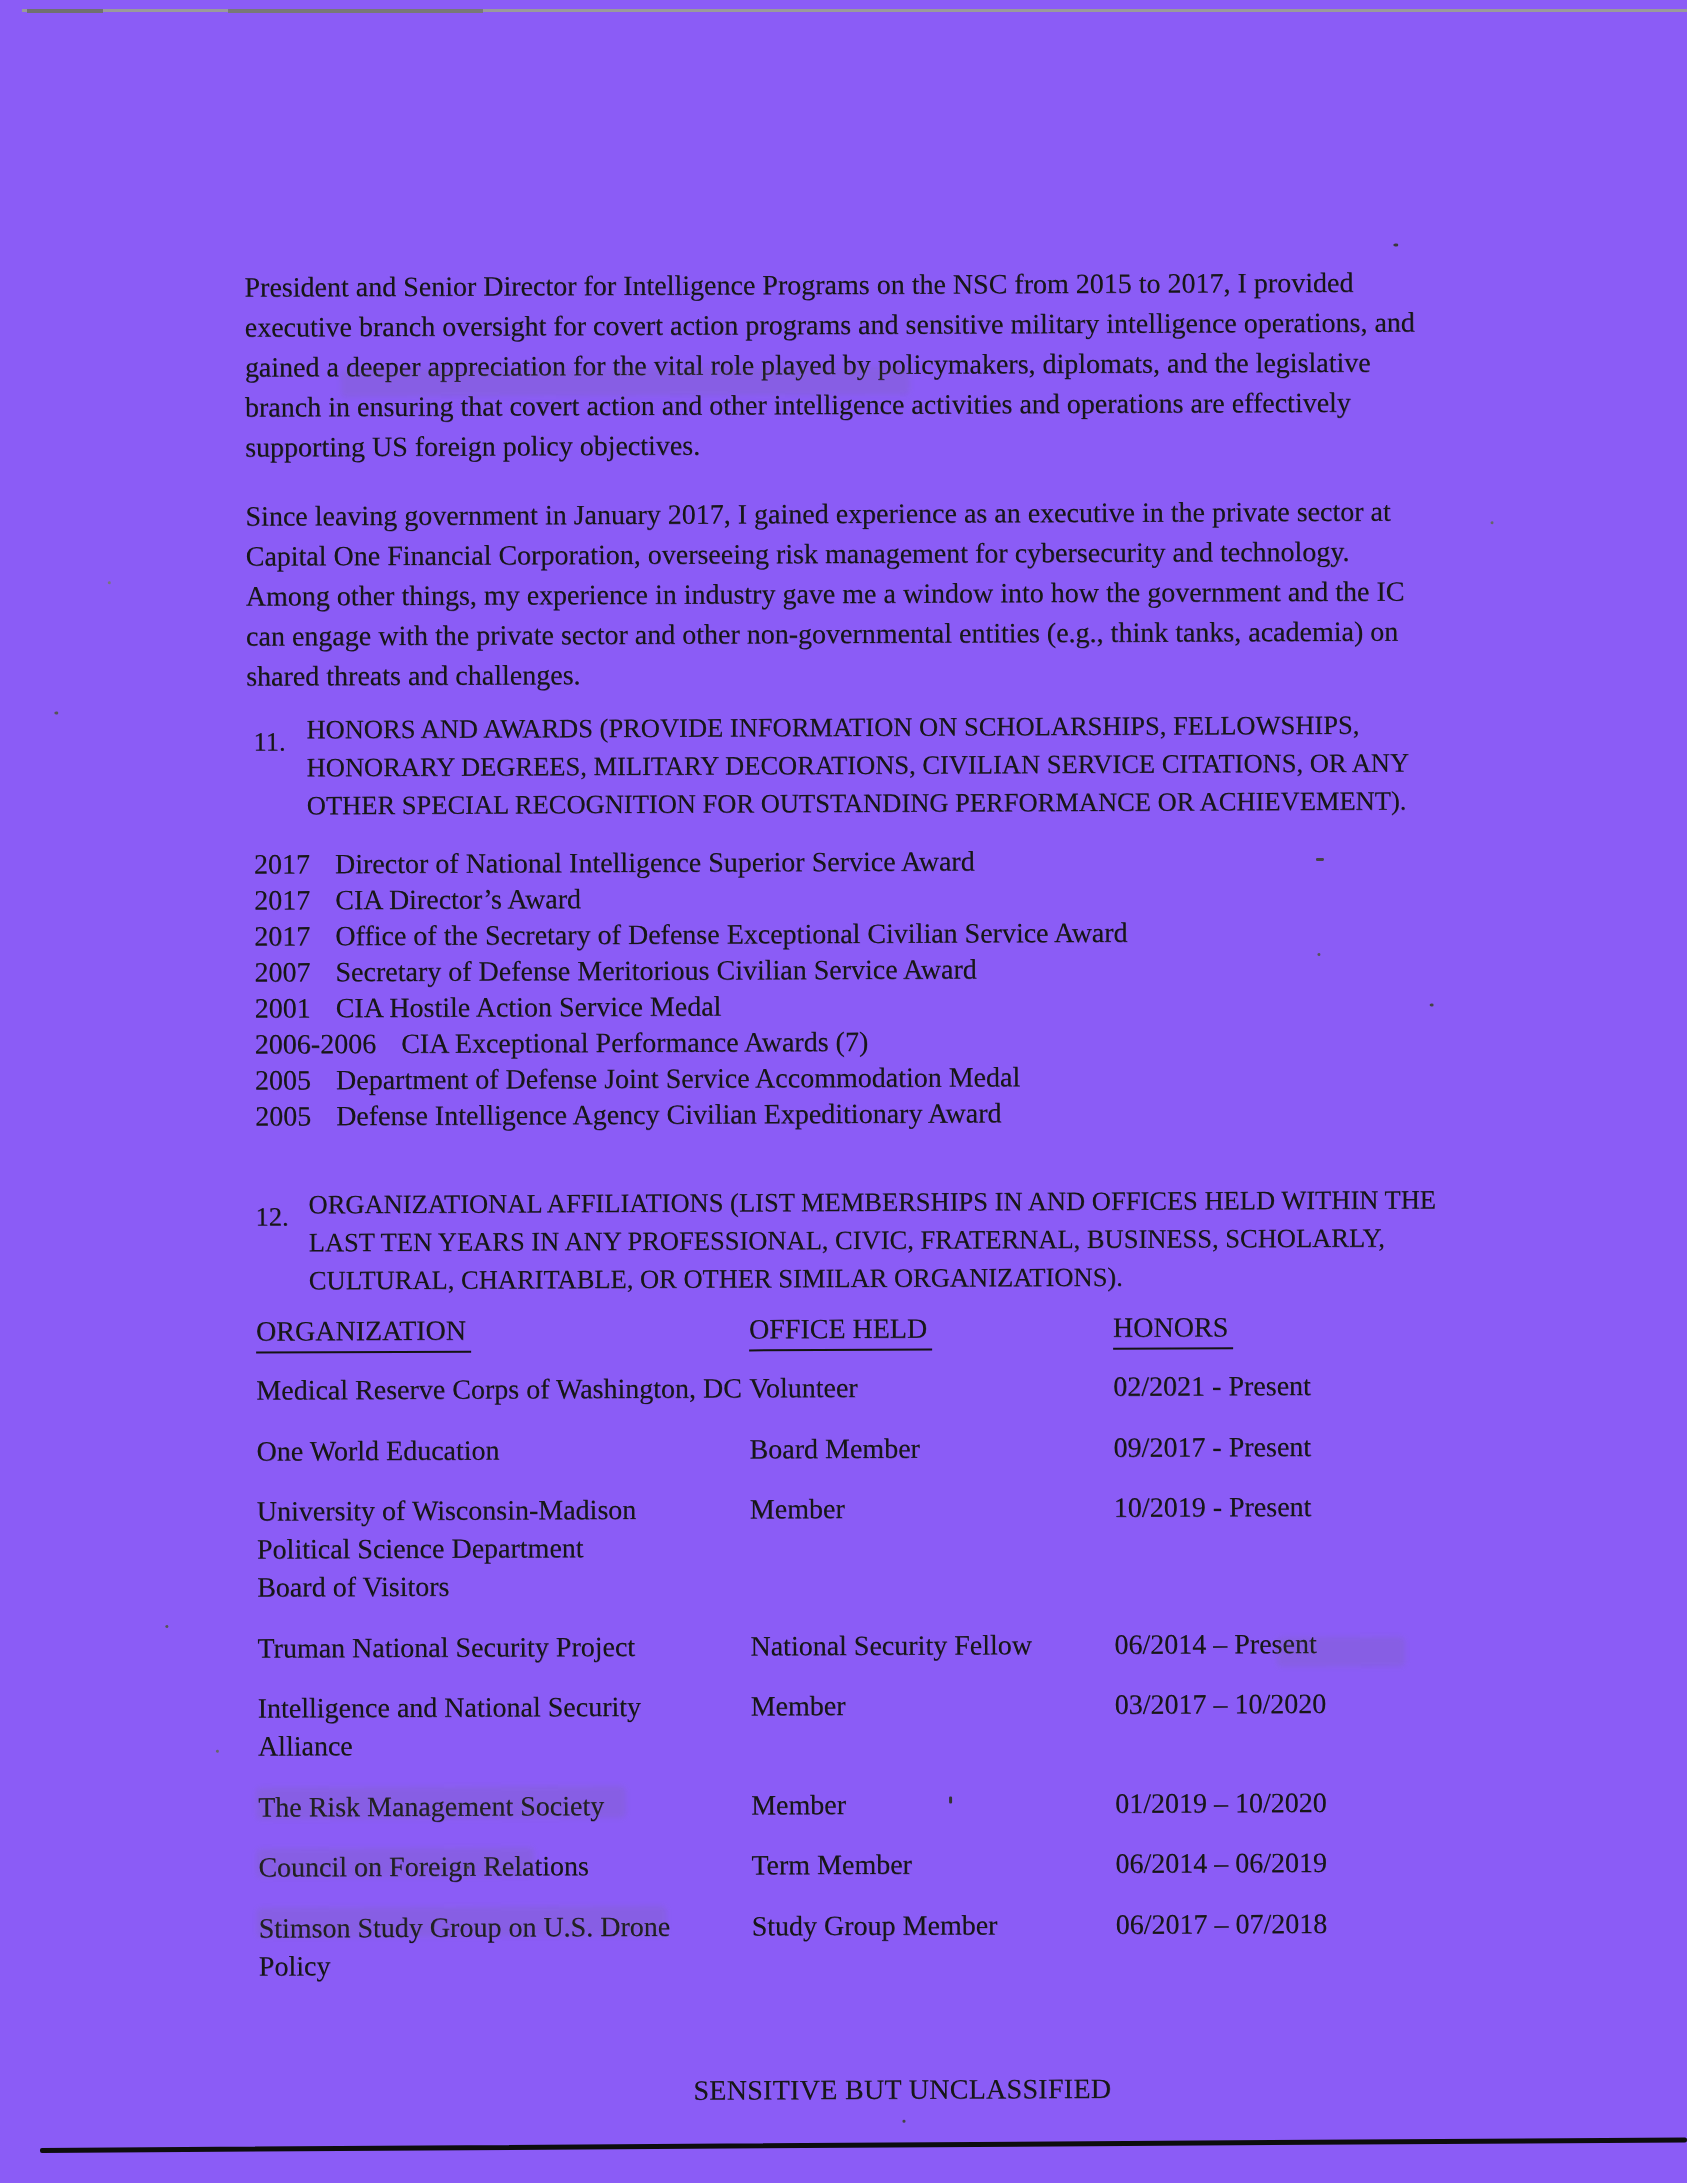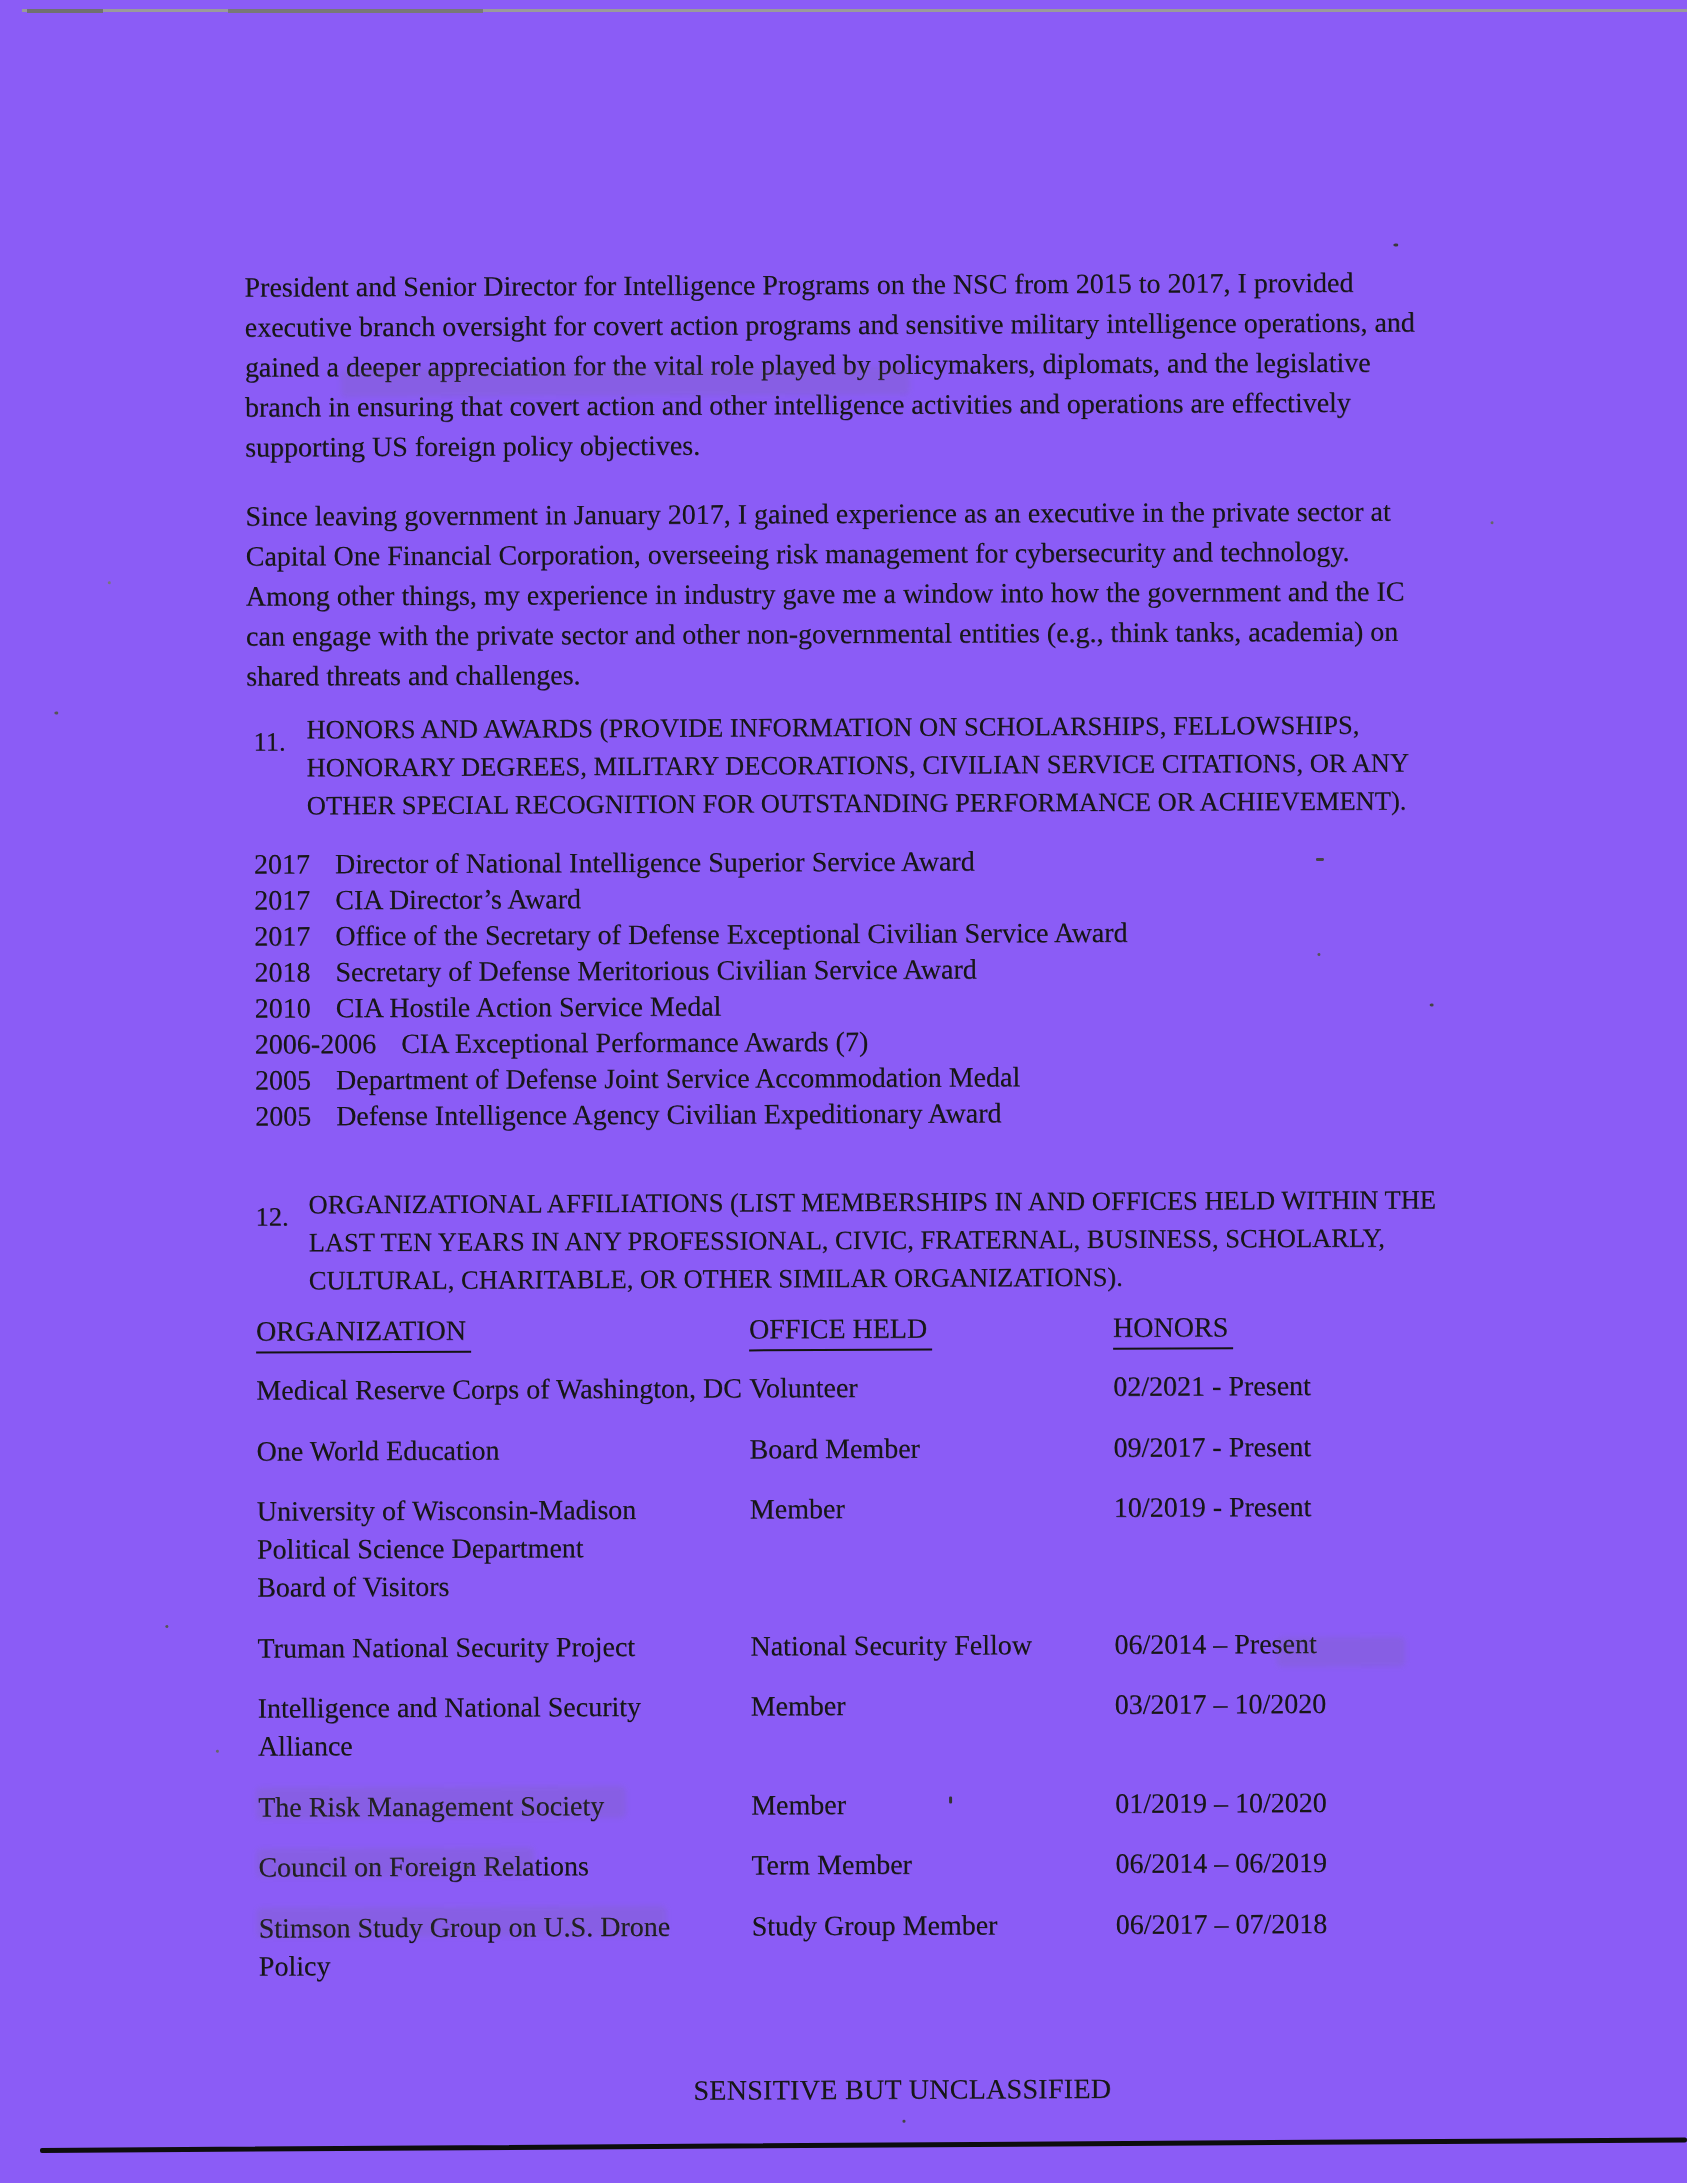--- a/index.html
+++ b/index.html
@@ -102,22 +102,22 @@
 
     <div class="section" id="section-11">
       <span class="sec-num">11.</span>
       <span class="sec-text">HONORS AND AWARDS (PROVIDE INFORMATION ON SCHOLARSHIPS, FELLOWSHIPS, HONORARY DEGREES, MILITARY DECORATIONS, CIVILIAN SERVICE CITATIONS, OR ANY OTHER SPECIAL RECOGNITION FOR OUTSTANDING PERFORMANCE OR ACHIEVEMENT).</span>
     </div>
 
     <div class="awards">
       <div class="award-line"><span class="award-year">2017</span><span class="award-title">Director of National Intelligence Superior Service Award</span></div>
       <div class="award-line"><span class="award-year">2017</span><span class="award-title">CIA Director’s Award</span></div>
       <div class="award-line"><span class="award-year">2017</span><span class="award-title">Office of the Secretary of Defense Exceptional Civilian Service Award</span></div>
-      <div class="award-line"><span class="award-year">2018</span><span class="award-title">Secretary of Defense Meritorious Civilian Service Award</span></div>
-      <div class="award-line"><span class="award-year">2010</span><span class="award-title">CIA Hostile Action Service Medal</span></div>
+      <div class="award-line"><span class="award-year">2007</span><span class="award-title">Secretary of Defense Meritorious Civilian Service Award</span></div>
+      <div class="award-line"><span class="award-year">2001</span><span class="award-title">CIA Hostile Action Service Medal</span></div>
       <div class="award-line"><span class="award-year">2006-2006</span><span class="award-title">CIA Exceptional Performance Awards (7)</span></div>
       <div class="award-line"><span class="award-year">2005</span><span class="award-title">Department of Defense Joint Service Accommodation Medal</span></div>
       <div class="award-line"><span class="award-year">2005</span><span class="award-title">Defense Intelligence Agency Civilian Expeditionary Award</span></div>
     </div>
 
     <div class="section" id="section-12">
       <span class="sec-num">12.</span>
       <span class="sec-text">ORGANIZATIONAL AFFILIATIONS (LIST MEMBERSHIPS IN AND OFFICES HELD WITHIN THE LAST TEN YEARS IN ANY PROFESSIONAL, CIVIC, FRATERNAL, BUSINESS, SCHOLARLY, CULTURAL, CHARITABLE, OR OTHER SIMILAR ORGANIZATIONS).</span>
     </div>
 

